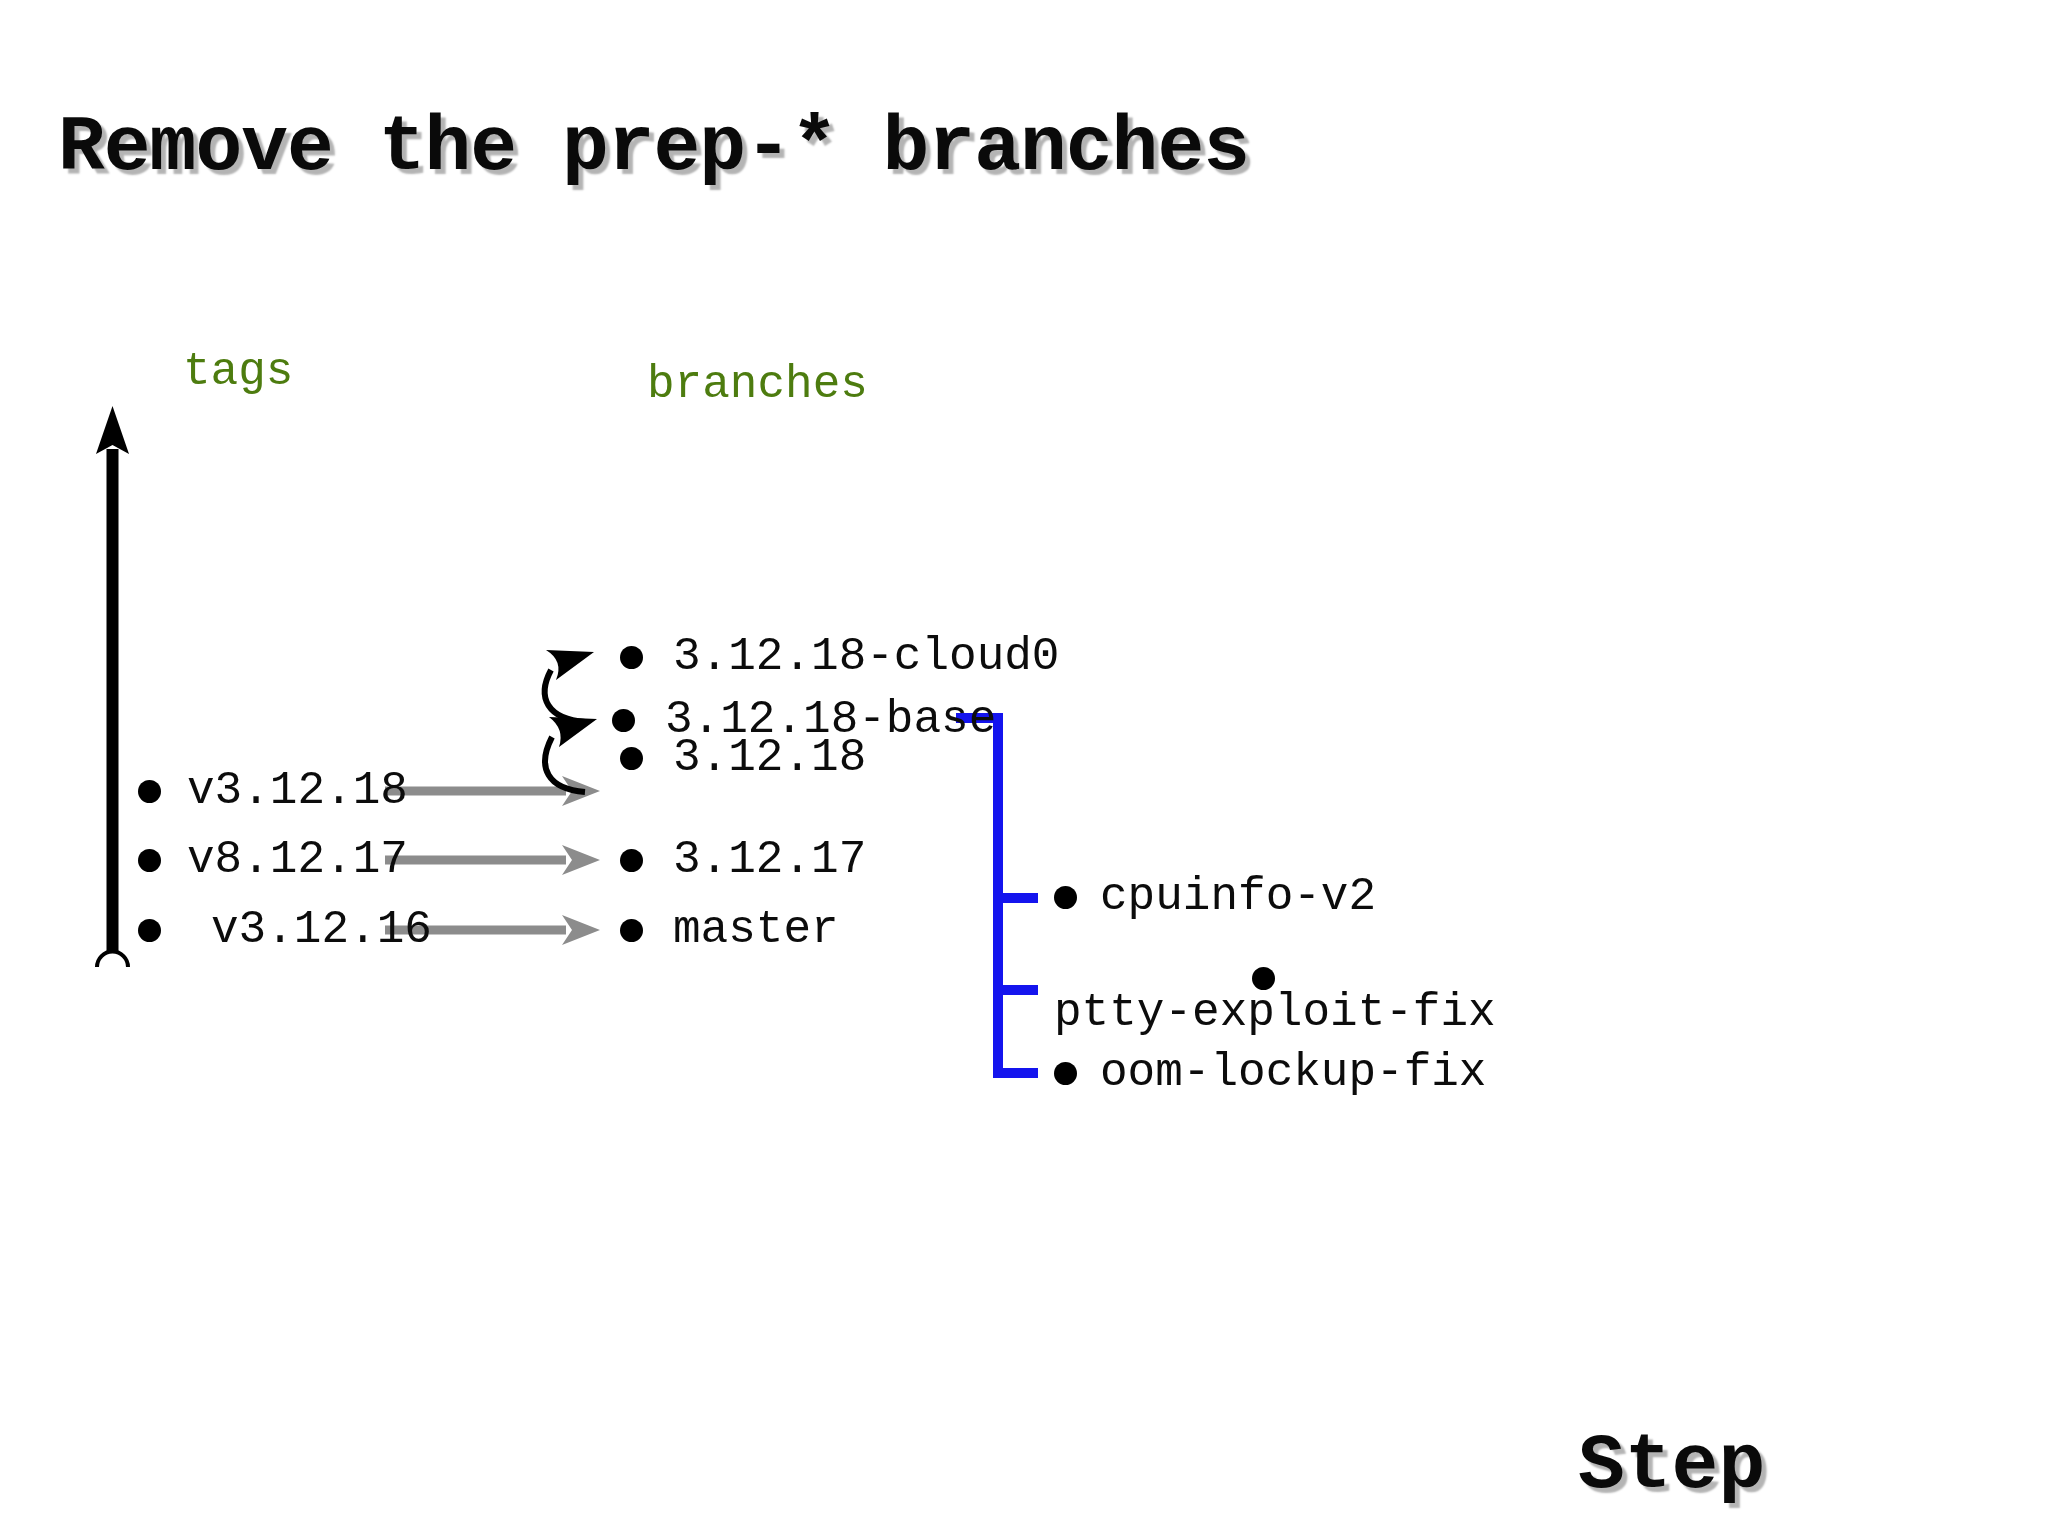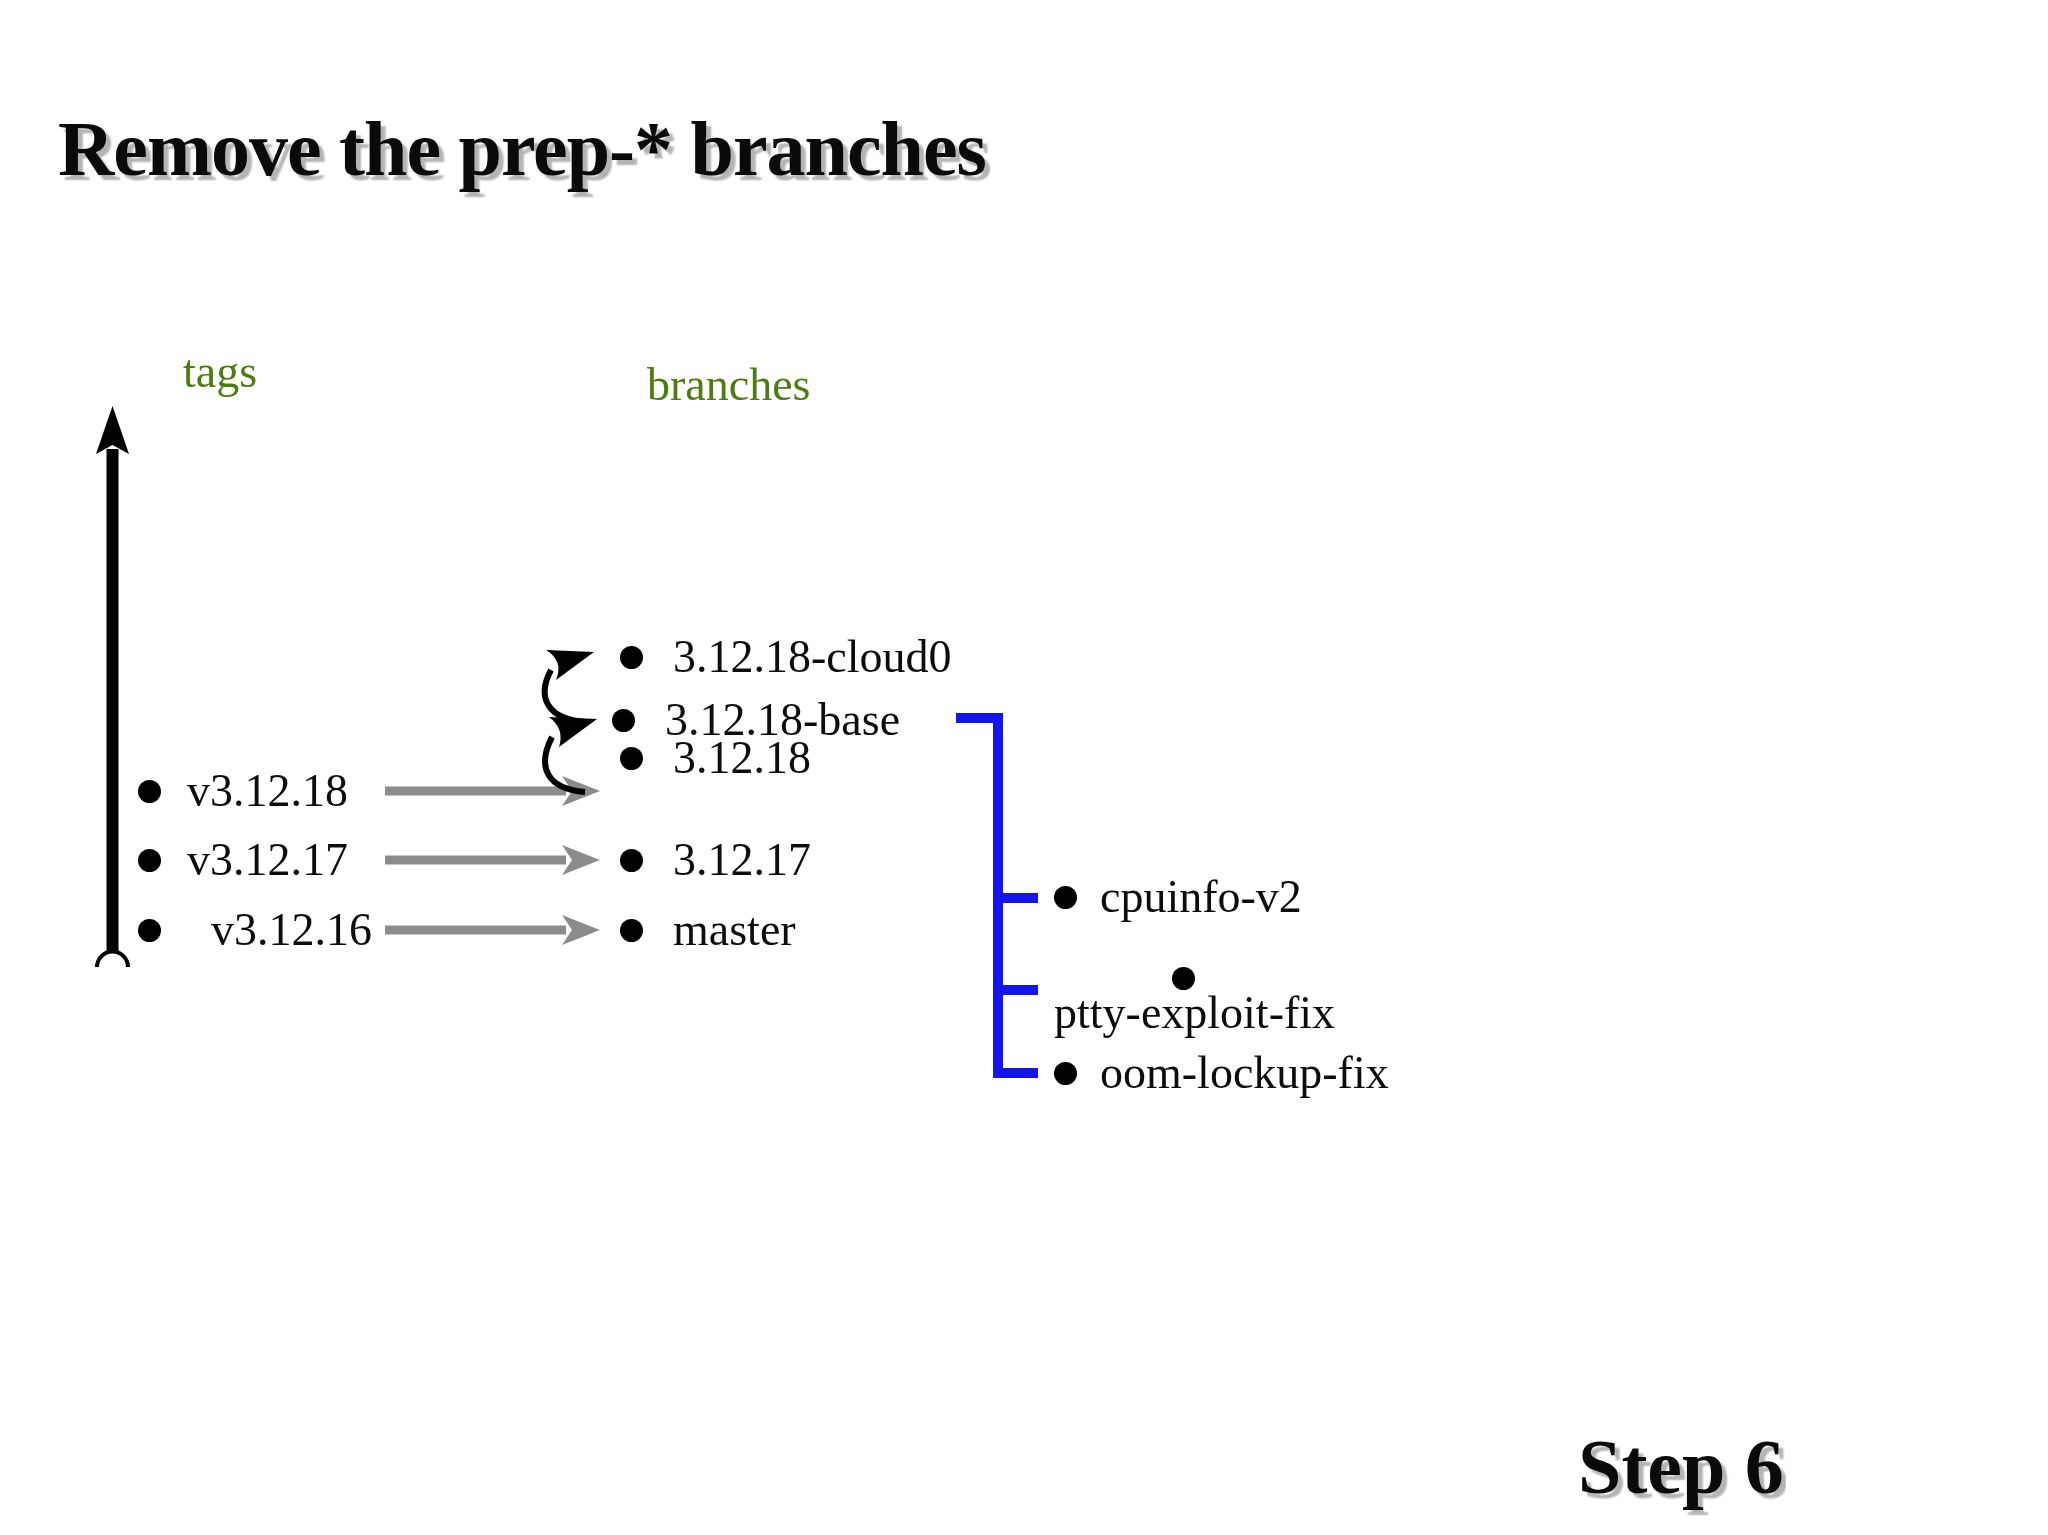--- a/index.html
+++ b/index.html
@@ -2,21 +2,21 @@
 <html><head>
 <meta charset="utf-8">
 <style>
   html, body { margin: 0; padding: 0; background: #ffffff; }
   .canvas {
     position: relative;
     width: 1786px;
     height: 1535px;
     background: #ffffff;
     overflow: hidden;
-    font-family: Liberation Serif, serif;
+    font-family: Liberation Mono, monospace;
     color: #0b0b0b;
   }
   .svg-layer {
     position: absolute;
     left: 0; top: 0;
     width: 2048px; height: 1535px;
   }
   .title {
     position: absolute;
     left: 58px; top: 104px;
@@ -117,21 +117,21 @@
 
   <div class="col-header hdr-tags">tags</div>
   <div class="col-header hdr-branches">branches</div>
 
   <div class="row tag-row" style="left:138px; top:768px;">
     <span class="dot"></span>
     <span class="lbl">v3.12.18</span>
   </div>
   <div class="row tag-row" style="left:138px; top:837px;">
     <span class="dot"></span>
-    <span class="lbl">v3.12.17</span>
+    <span class="lbl">v8.12.17</span>
   </div>
   <div class="row tag-row" style="left:138px; top:907px;gap:24px;">
     <span class="dot"></span>
     <span class="lbl">v3.12.16</span>
   </div>
 
   <div class="row branch-row" style="left:620px; top:634px;">
     <span class="dot"></span>
     <span class="lbl">3.12.18-cloud0</span>
   </div>

